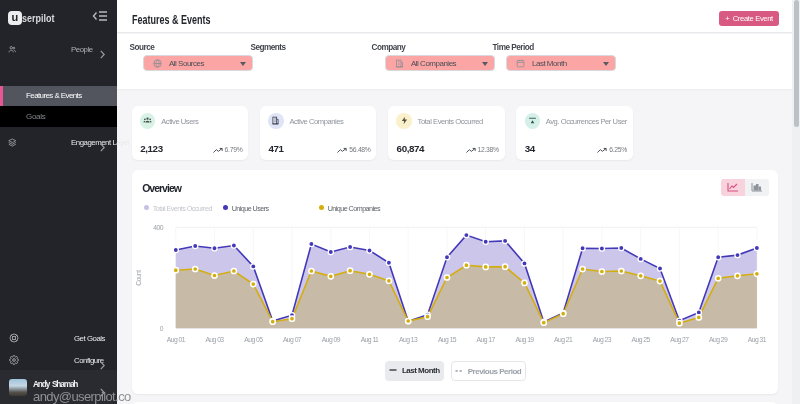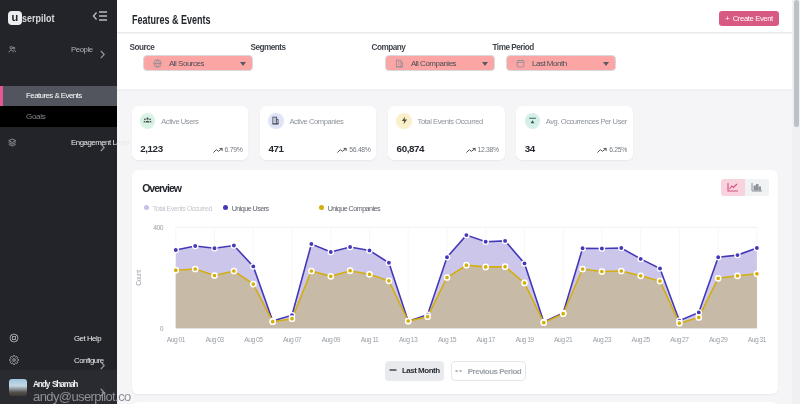--- a/index.html
+++ b/index.html
@@ -108,21 +108,21 @@
           <path d="M0.8 0.8 L4.2 4.5 L0.8 8.2" stroke="#9a9ca2" stroke-width="1.2" fill="none"></path>
         </svg></span>
   </div>
 
   <div class="mrow big" style="top:327px;">
     <svg class="mico" viewBox="0 0 24 24" fill="none" stroke="#b4b6bb" stroke-width="2">
         <circle cx="12" cy="12" r="9.5"></circle>
         <circle cx="12" cy="12" r="4"></circle>
         <path d="M5.3 5.3l3.9 3.9M18.7 5.3l-3.9 3.9M5.3 18.7l3.9-3.9M18.7 18.7l-3.9-3.9"></path>
       </svg>
-    <span class="mtxt strong">Get Help</span>
+    <span class="mtxt strong">Get Goals</span>
   </div>
   <div class="mrow big" style="top:349px;">
     <svg class="mico" viewBox="0 0 24 24" fill="none" stroke="#b4b6bb" stroke-width="2">
         <circle cx="12" cy="12" r="3.2"></circle>
         <path d="M19.4 15a1.65 1.65 0 0 0 .33 1.82l.06.06a2 2 0 1 1-2.83 2.83l-.06-.06a1.65 1.65 0 0 0-1.82-.33 1.65 1.65 0 0 0-1 1.51V21a2 2 0 1 1-4 0v-.09A1.65 1.65 0 0 0 9 19.4a1.65 1.65 0 0 0-1.82.33l-.06.06a2 2 0 1 1-2.83-2.83l.06-.06a1.65 1.65 0 0 0 .33-1.82 1.65 1.65 0 0 0-1.51-1H3a2 2 0 1 1 0-4h.09A1.65 1.65 0 0 0 4.6 9a1.65 1.65 0 0 0-.33-1.82l-.06-.06a2 2 0 1 1 2.83-2.83l.06.06a1.65 1.65 0 0 0 1.82.33H9a1.65 1.65 0 0 0 1-1.51V3a2 2 0 1 1 4 0v.09a1.65 1.65 0 0 0 1 1.51 1.65 1.65 0 0 0 1.82-.33l.06-.06a2 2 0 1 1 2.83 2.83l-.06.06a1.65 1.65 0 0 0-.33 1.82V9a1.65 1.65 0 0 0 1.51 1H21a2 2 0 1 1 0 4h-.09a1.65 1.65 0 0 0-1.51 1z"></path>
       </svg>
     <span class="mtxt strong">Configure</span>
     <span class="mchev"><svg width="5" height="9" viewBox="0 0 5 9">
           <path d="M0.8 0.8 L4.2 4.5 L0.8 8.2" stroke="#9a9ca2" stroke-width="1.2" fill="none"></path>
         </svg></span>

